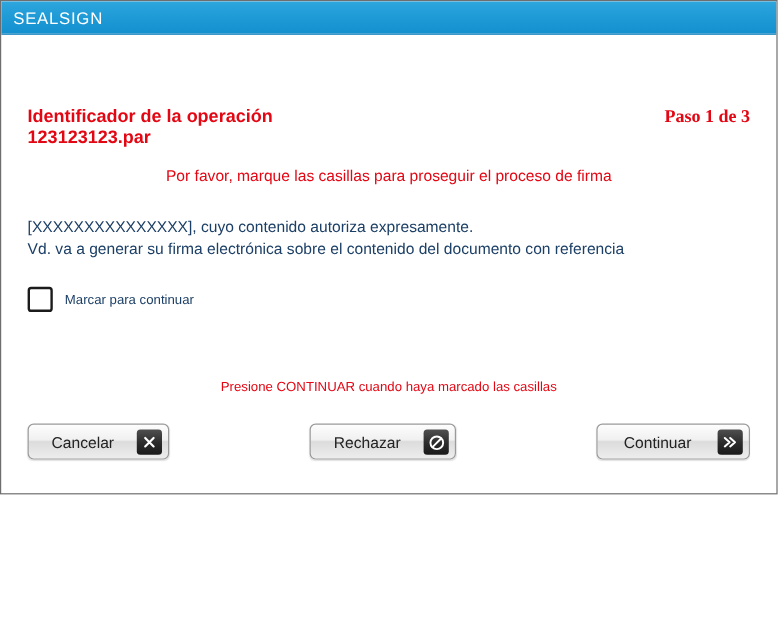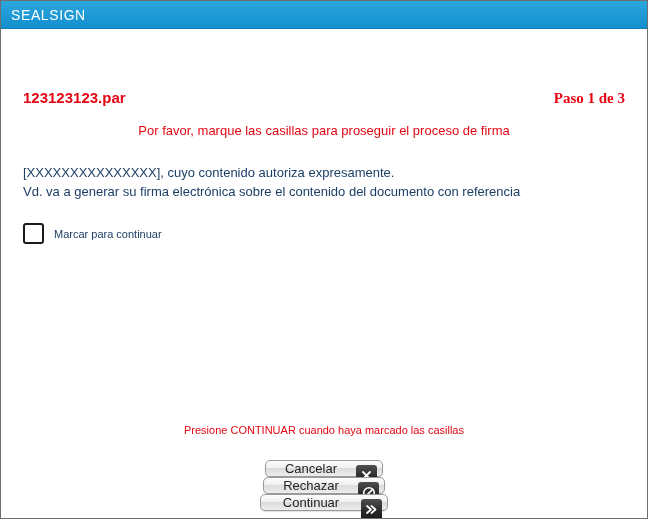--- a/index.html
+++ b/index.html
@@ -10,21 +10,21 @@
     width: 650px;
     height: 521px;
     background: #ffffff;
     font-family: "Liberation Sans", sans-serif;
     -webkit-font-smoothing: antialiased;
   }
 
   .window {
     position: relative;
     width: 648px;
-    height: 519px;
+    height: 412px;
     border: 1px solid #6e6e6e;
     box-sizing: border-box;
     background: #ffffff;
     display: flex;
     flex-direction: column;
     overflow: hidden;
   }
 
   
   .titlebar {
@@ -130,21 +130,20 @@
     position: absolute;
     left: 0;
     right: 0;
     bottom: 28px;
     height: 30px;
     padding: 0 22px;
     box-sizing: border-box;
     display: flex;
     justify-content: space-between;
     align-items: center;
-    flex-direction: column;
   }
 
   .btn {
     position: relative;
     height: 30px;
     min-width: 118px;
     padding: 0 40px 0 16px;
     border: 1px solid #9a9a9a;
     border-radius: 5px;
     background: linear-gradient(to bottom, #fdfdfd 0%, #f0f0f0 45%, #dcdcdc 50%, #ededed 100%);
@@ -188,20 +187,21 @@
 <div class="window">
 
   <div class="titlebar">
     <span class="title">SEALSIGN</span>
   </div>
 
   <div class="content">
 
     <div class="header-row">
       <div class="op-id">
+        <span>Identificador de la operación</span>
         <span class="op-id-value">123123123.par</span>
       </div>
       <div class="step-label">Paso 1 de 3</div>
     </div>
 
     <div class="instruction">Por favor, marque las casillas para proseguir el proceso de firma</div>
 
     <div class="description">
       <span class="line">[XXXXXXXXXXXXXXX], cuyo contenido autoriza expresamente.</span>
       <span class="line">Vd. va a generar su firma electrónica sobre el contenido del documento con referencia</span>

